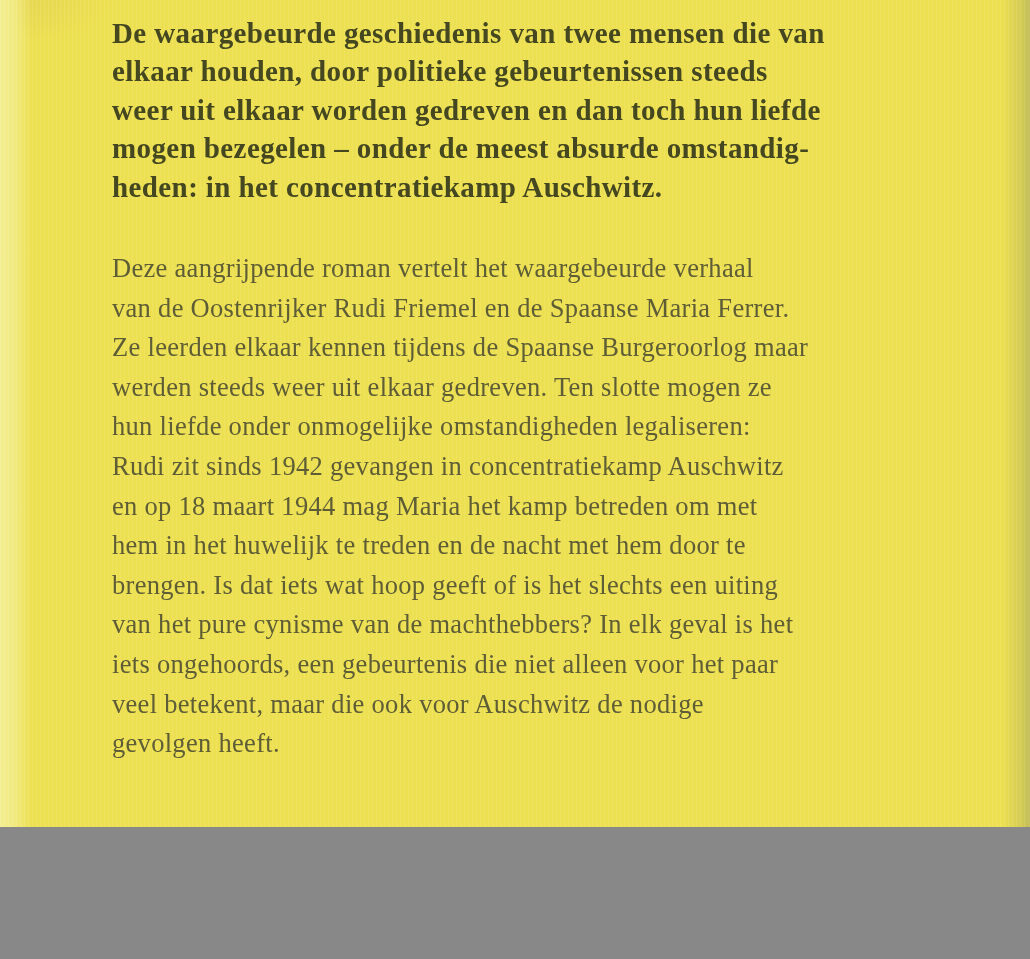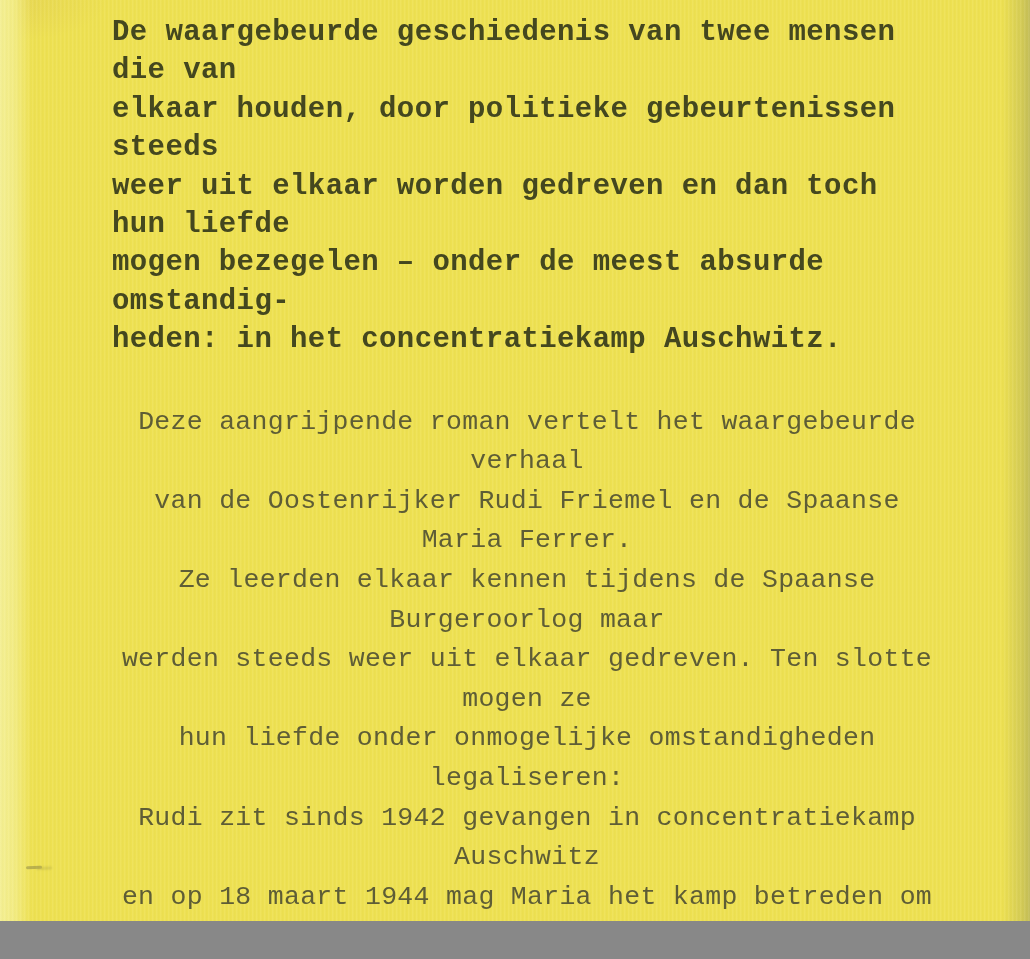--- a/index.html
+++ b/index.html
@@ -3,31 +3,31 @@
 <meta charset="utf-8">
 <style>
   html, body {
     margin: 0;
     padding: 0;
     background: #888;
   }
   .cover {
     position: relative;
     width: 1030px;
-    height: 921px;
+    height: 827px;
     overflow: hidden;
     background:
       
       linear-gradient(270deg, #c3bd57 0px, rgba(195,189,87,0.55) 10px, rgba(195,189,87,0) 28px),
       
       linear-gradient(90deg, #f4ef92 0px, #f3ec82 14px, rgba(243,236,130,0) 32px),
       
       radial-gradient(140px 60px at 10px 0px, rgba(170,120,90,0.10), rgba(170,120,90,0) 70%),
       #eee151;
-    font-family: Liberation Mono, monospace;
+    font-family: Liberation Serif, serif;
   }
   
   .texture {
     position: absolute;
     inset: 0;
     background:
       repeating-linear-gradient(90deg,
         rgba(255,255,255,0.07) 0px, rgba(255,255,255,0.07) 1px,
         rgba(0,0,0,0.015) 2px, rgba(0,0,0,0) 4px);
     pointer-events: none;
@@ -58,21 +58,20 @@
     font-size: 29px;
     line-height: 38.4px;
     letter-spacing: 0.4px;
     color: #44471f;
   }
   .body-par {
     font-size: 26.5px;
     line-height: 39.6px;
     letter-spacing: 0.3px;
     color: #5e5d36;
-    text-align: center;
   }
   .synopsis {
     margin-top: 43px;
   }
   .closing {
     margin-top: 50px;
   }
 </style>
 </head>
 <body>

